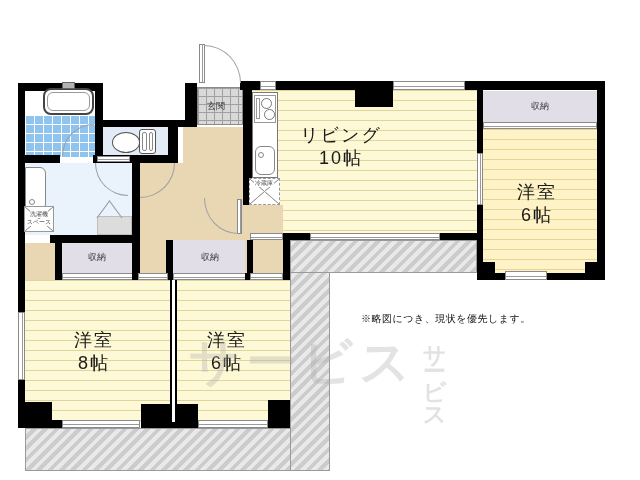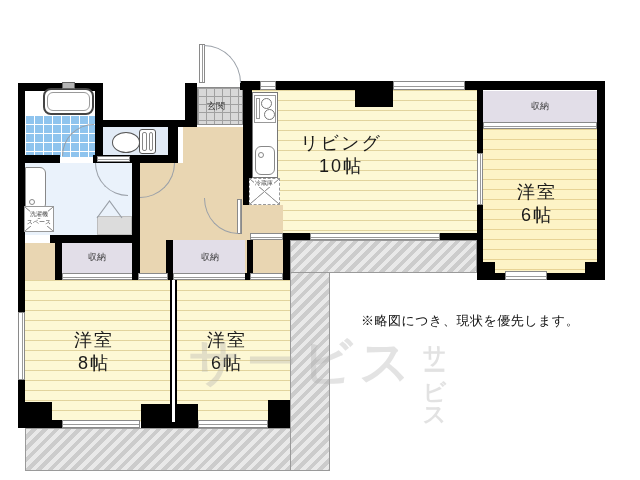--- a/index.html
+++ b/index.html
@@ -40,21 +40,21 @@
         linear-gradient(to bottom right, transparent calc(50% - .7px), #9a9a9a calc(50% - .2px), #9a9a9a calc(50% + .2px), transparent calc(50% + .7px)),#fff;}
   .rlabel{position:absolute;color:#1a1a1a;font-size:18px;line-height:23px;letter-spacing:2px;
           text-align:center;transform:translateX(-50%);white-space:nowrap;}
   .slabel{position:absolute;font-size:9px;color:#333;transform:translateX(-50%);white-space:nowrap;}
   .tlabel{position:absolute;font-size:6px;color:#444;transform:translateX(-50%);white-space:nowrap;line-height:7px;}
   .divider{position:absolute;background:#fff;border-left:2px solid #000;border-right:2px solid #000;}
   #wm-main{position:absolute;left:189px;top:329px;font-size:50px;font-weight:bold;letter-spacing:6px;
            color:rgba(172,172,172,.34);white-space:nowrap;}
   #wm-vert{position:absolute;left:420px;top:328px;font-size:23px;font-weight:bold;letter-spacing:4px;
            color:rgba(178,178,178,.38);writing-mode:vertical-rl;white-space:nowrap;}
-  #note{position:absolute;left:361px;top:312px;font-size:13px;color:#111;letter-spacing:.5px;white-space:nowrap;}
+  #note{position:absolute;left:361px;top:312px;font-size:10px;color:#111;letter-spacing:.5px;white-space:nowrap;}
   #balcony-label{position:absolute;left:112px;top:439px;font-size:18px;letter-spacing:3px;color:#1a1a1a;}
 </style>
 </head>
 <body>
 
 <div id="plan">
 
   <div class="room" style="left:252px;top:90px;width:225px;height:143px"></div>
   <div class="closet" style="left:483px;top:91px;width:114px;height:31px"></div>
   <div class="win-h" style="left:483px;top:122px;width:114px;height:7px"></div>
@@ -152,21 +152,21 @@
   <div class="fix" style="left:252px;top:92px;width:26px;height:86px;border-color:#777"></div>
   <div class="abs" style="left:254px;top:95px;width:22px;height:28px;border:1px solid #999;background:#fff"></div>
   <div class="abs" style="left:256px;top:98px;width:4px;height:21px;border:1px solid #999"></div>
   <div class="abs circ" style="left:261px;top:98px;width:11px;height:11px;border:1px solid #777;background:#fff"></div>
   <div class="abs circ" style="left:264px;top:109px;width:11px;height:11px;border:1px solid #777;background:#fff"></div>
   <div class="abs" style="left:255px;top:146px;width:20px;height:29px;border:1px solid #888;border-radius:6px;background:#fff"></div>
   <div class="abs circ" style="left:258px;top:152px;width:6px;height:6px;border:1px solid #888;background:#fff"></div>
   <div class="xbox" style="left:249px;top:178px;width:31px;height:27px;border:1px dashed #999"></div>
   <div class="xbox" style="left:24px;top:206px;width:30px;height:26px;border:1px solid #999"></div>
 
-  <div class="rlabel" style="left:341px;top:132px">
+  <div class="rlabel" style="left:341px;top:124px">
     <span>リビング</span><br>
     <span>10帖</span>
   </div>
   <div class="rlabel" style="left:537px;top:181px">
     <span>洋室</span><br>
     <span>6帖</span>
   </div>
   <div class="rlabel" style="left:94px;top:329px">
     <span>洋室</span><br>
     <span>8帖</span>

